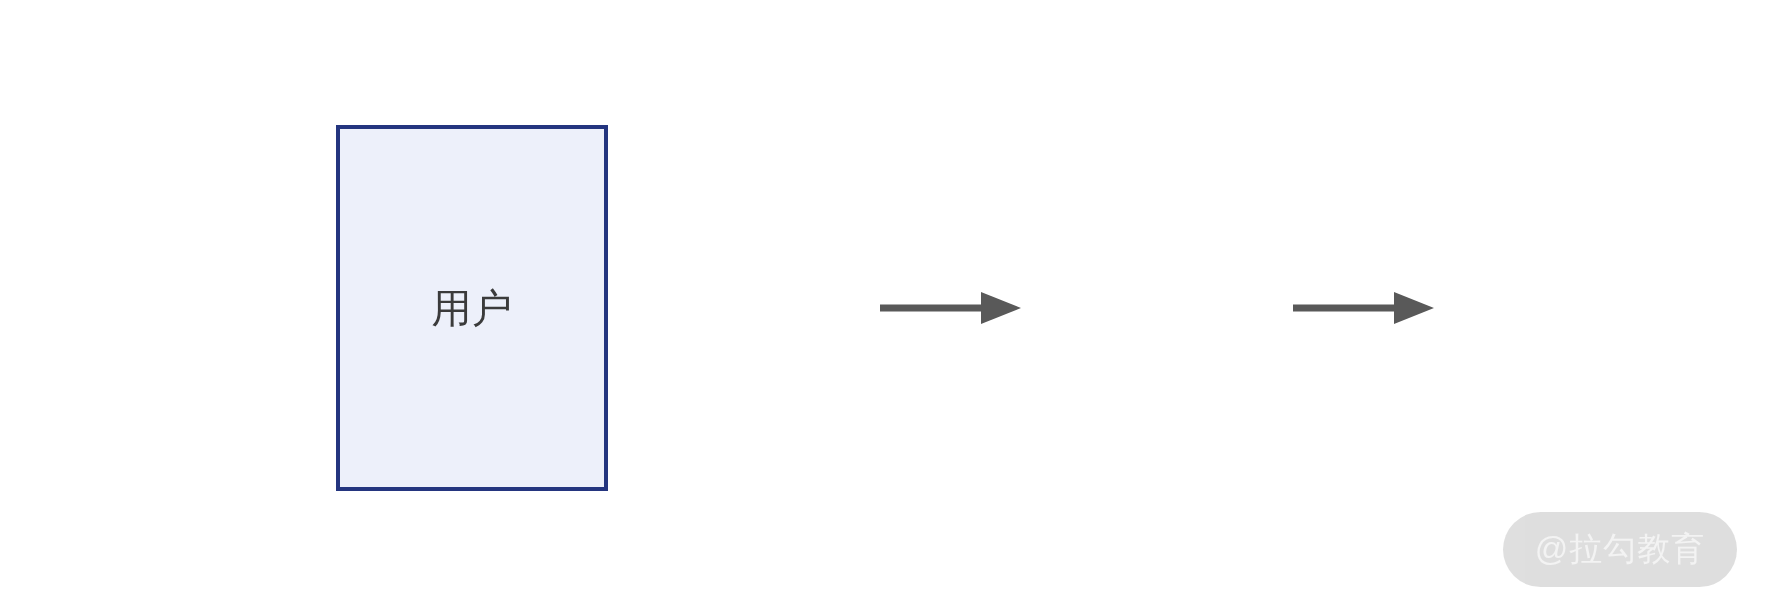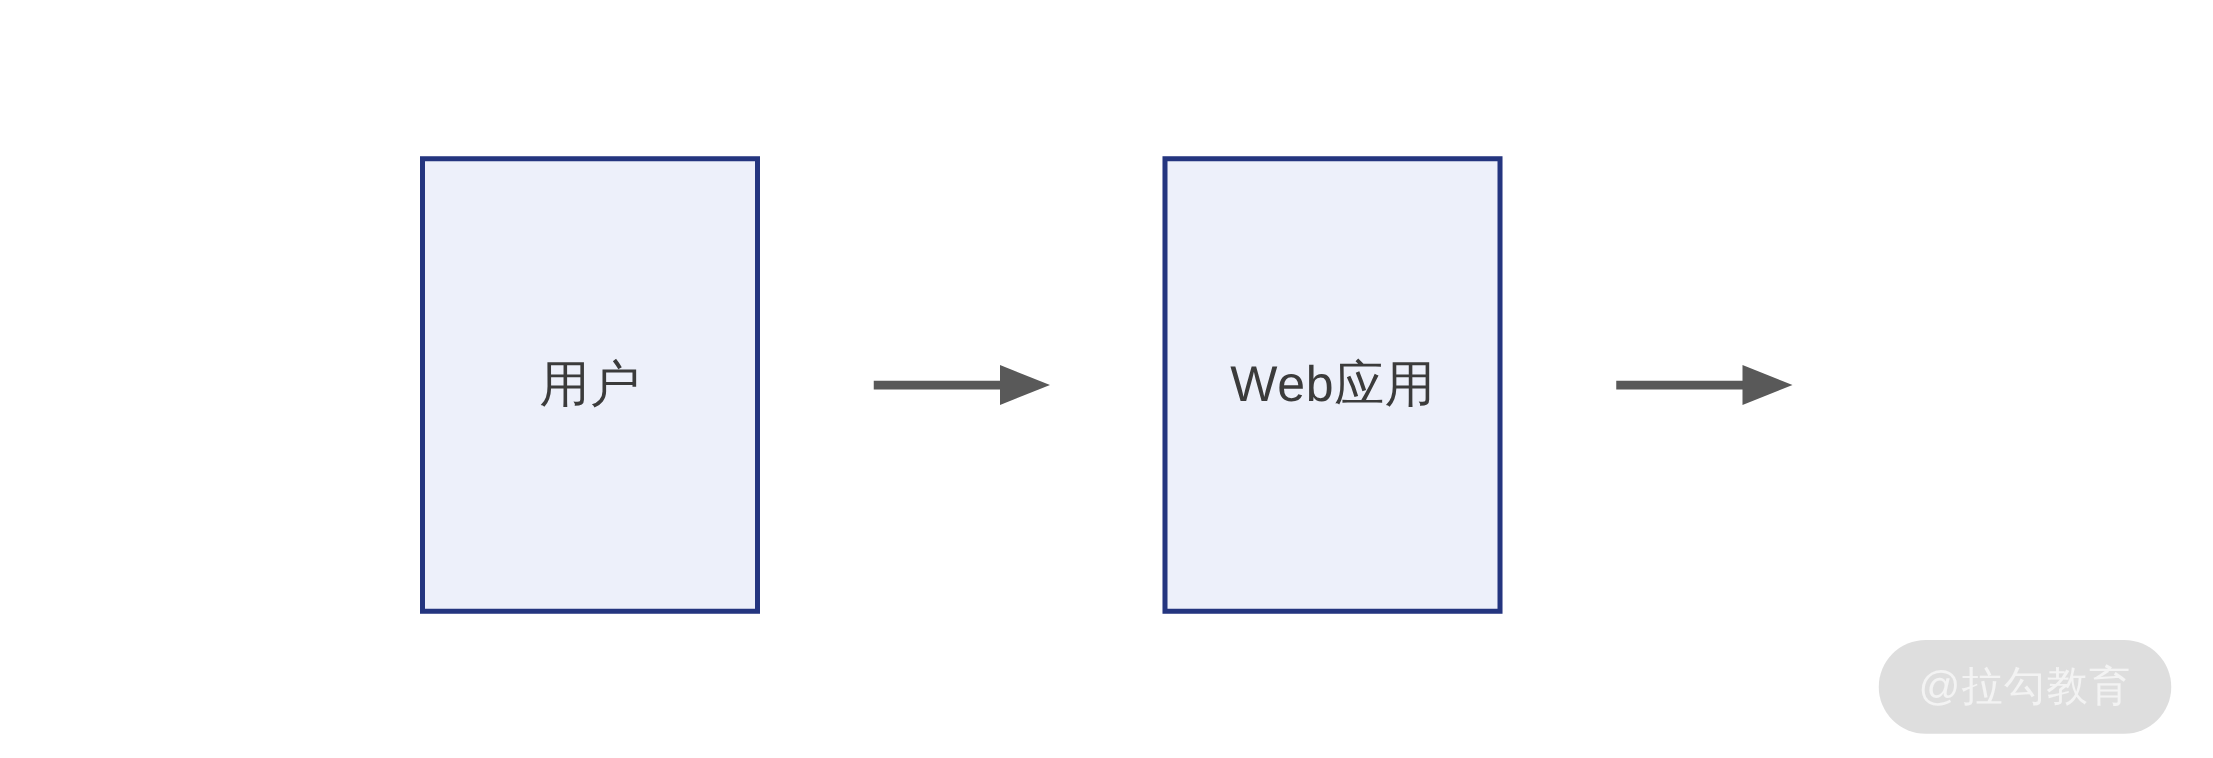--- a/index.html
+++ b/index.html
@@ -103,23 +103,20 @@
       <span class="node-label">用户</span>
     </div>
 
     <div class="connector">
       <svg class="arrow-svg" viewBox="0 0 141 40" xmlns="http://www.w3.org/2000/svg">
         <line x1="0" y1="20" x2="108" y2="20" stroke="#595959" stroke-width="7"></line>
         <polygon points="101,4 141,20 101,36" fill="#595959"></polygon>
       </svg>
     </div>
 
-    <div class="node">
-      <span class="node-label">Web应用</span>
-    </div>
 
     <div class="connector">
       <svg class="arrow-svg" viewBox="0 0 141 40" xmlns="http://www.w3.org/2000/svg">
         <line x1="0" y1="20" x2="108" y2="20" stroke="#595959" stroke-width="7"></line>
         <polygon points="101,4 141,20 101,36" fill="#595959"></polygon>
       </svg>
     </div>
 
 
   </div>

